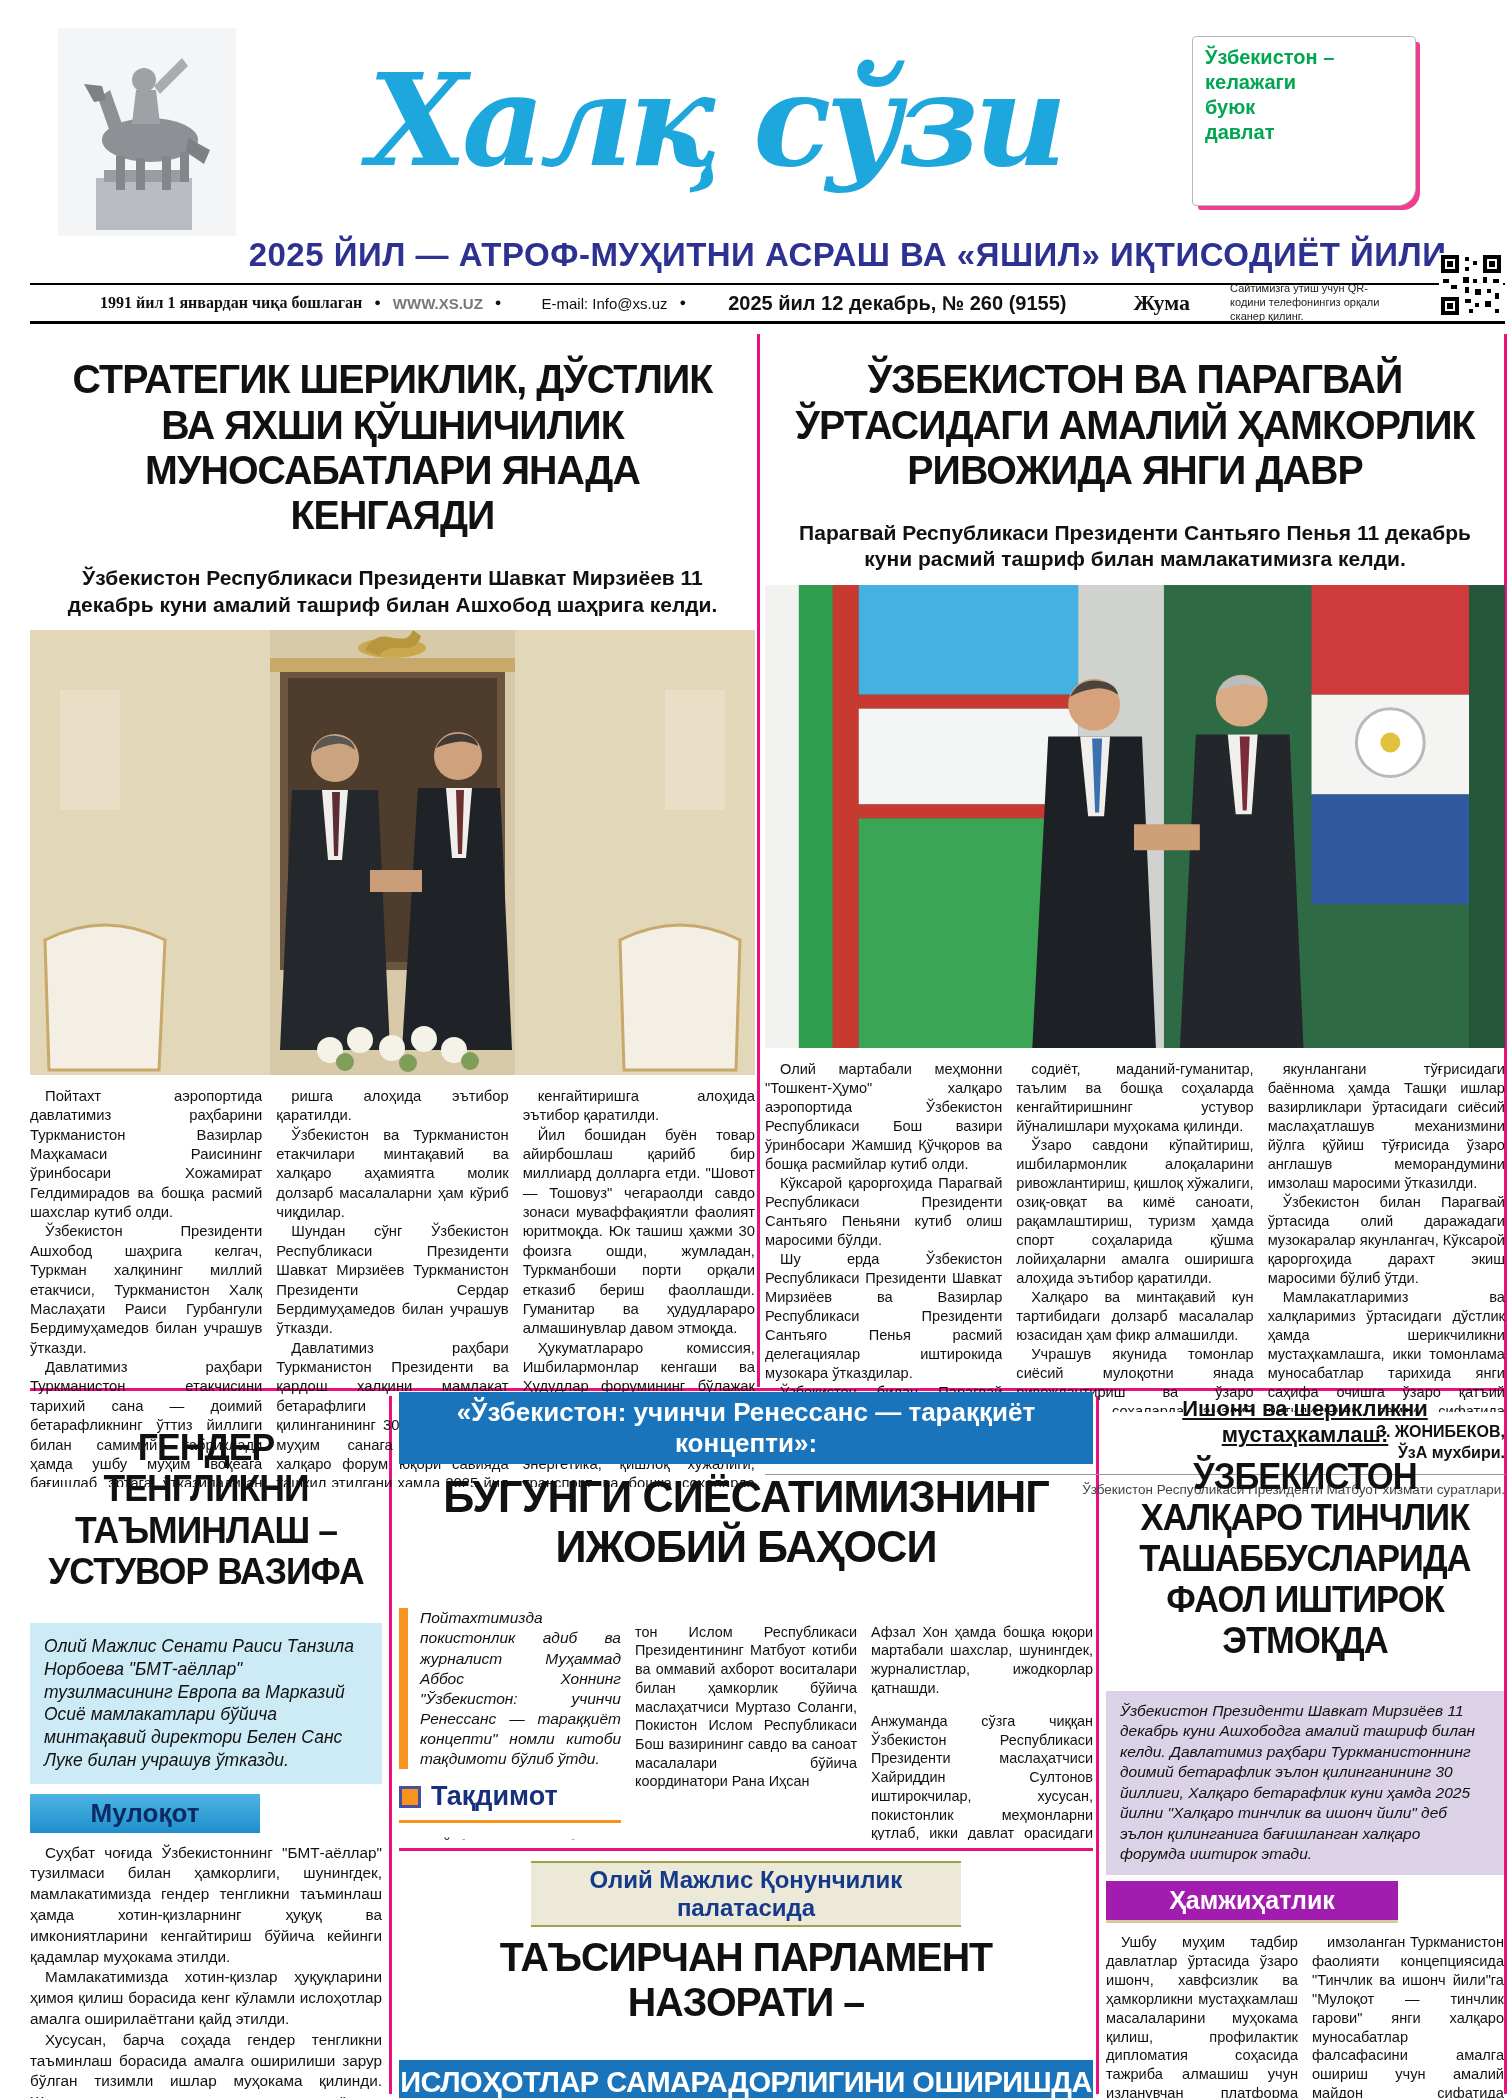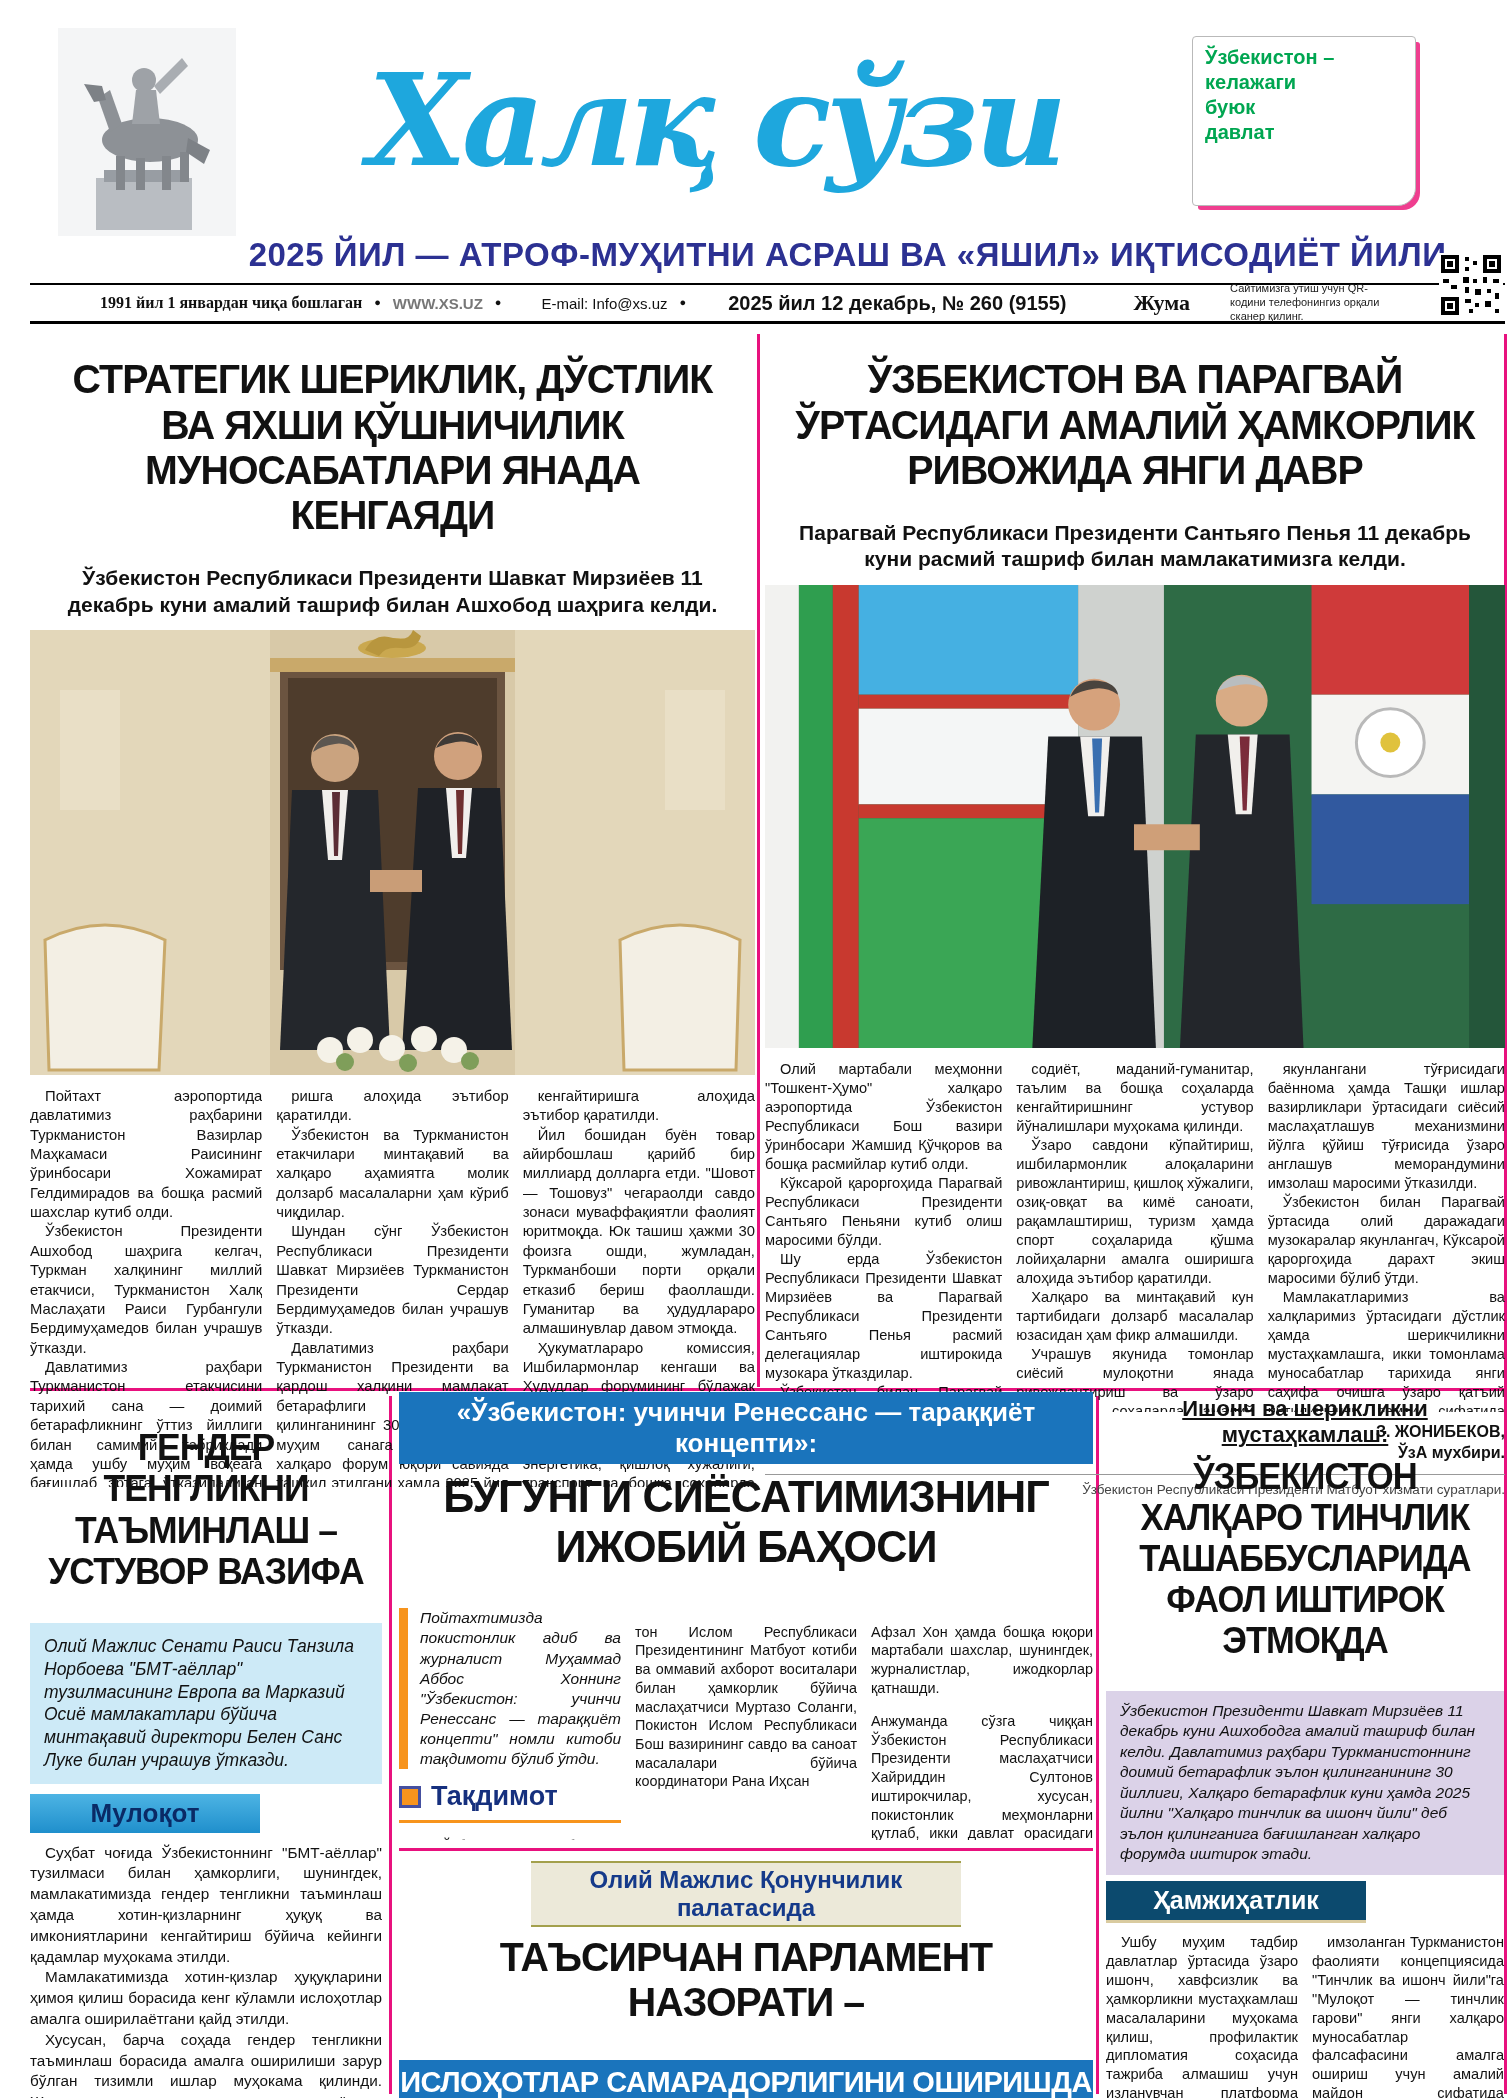--- a/index.html
+++ b/index.html
@@ -79,22 +79,22 @@
         color:#153a8a;font-weight:bold;font-size:24px;text-align:center;padding:3px 0;}
   .parhl{font-size:41px;margin-top:8px;}
   .banner{background:#1a74bc;color:#fff;font-weight:bold;font-size:29px;text-align:center;
         padding:6px 0;margin-top:8px;letter-spacing:-.5px;}
 
   
   .peace{position:absolute;left:1106px;top:1396px;width:398px;}
   .kicker-line{font-weight:bold;font-size:22px;text-align:center;text-decoration:underline;}
   .peace .hl{font-size:36px;margin-top:8px;line-height:1.14;}
   .lead-purple{background:#dbd2e8;padding:10px 14px;font-style:italic;font-size:15.5px;line-height:1.32;margin-top:10px;}
-  .label-purple{width:260px;background:#0c4a6e;border-bottom:3px solid #d9cba0;
-        color:#fff;font-weight:bold;font-size:25px;text-align:center;padding:5px 0;margin-top:6px;}
+  .label-purple{width:260px;background:#a21caf;border-bottom:3px solid #d9cba0;
+        color:#fff;font-weight:bold;font-size:25px;text-align:center;padding:5px 16px;margin-top:6px;}
   .peace .cols{height:252px;font-size:14.6px;line-height:1.3;margin-top:10px;}
 </style>
 </head>
 <body>
 
 <div class="page" data-interactable="false">
 
   <svg class="statue" data-interactable="false" viewBox="0 0 178 208">
     <rect x="0" y="0" width="178" height="208" fill="#f4f5f6"></rect>
     <rect x="38" y="150" width="96" height="52" fill="#b9bdc2"></rect>
@@ -261,21 +261,21 @@
         <path d="M454 106 q10 -18 28 -14 q16 4 18 12 q-12 -6 -24 -4 q-12 2 -22 6" fill="#b9bdbf"></path>
       <path d="M432 150 L526 150 L540 465 L416 465 Z" fill="#23262b"></path>
       <path d="M464 150 L494 150 L488 230 L472 230 Z" fill="#f1efec"></path>
       <path d="M476 152 L486 152 L483 226 L479 226 Z" fill="#7a2c3a"></path>
       <path d="M370 240 L436 240 L436 266 L370 266 Z" fill="#cf9f78"></path>
     </svg>
     <div class="cols" data-interactable="false">
       <div class="col" data-interactable="false">
           <p>Олий мартабали меҳмонни "Тошкент-Ҳумо" халқаро аэропортида Ўзбекистон Республикаси Бош вазири ўринбосари Жамшид Қўчқоров ва бошқа расмийлар кутиб олди.</p>
           <p>Кўксарой қароргоҳида Парагвай Республикаси Президенти Сантьяго Пеньяни кутиб олиш маросими бўлди.</p>
-          <p>Шу ерда Ўзбекистон Республикаси Президенти Шавкат Мирзиёев ва Парагвай Республикаси Президенти Сантьяго Пенья расмий делегациялар иштирокида музокара ўтказдилар.</p>
+          <p>Шу ерда Ўзбекистон Республикаси Президенти Шавкат Мирзиёев ва Вазирлар Республикаси Президенти Сантьяго Пенья расмий делегациялар иштирокида музокара ўтказдилар.</p>
           <p>Ўзбекистон билан Парагвай ўртасидаги амалий ҳамкорликни янада мустаҳкамлаш истиқболлари муҳокама қилинди.</p>
         </div>
       <div class="col" data-interactable="false">
           <p>содиёт, маданий-гуманитар, таълим ва бошқа соҳаларда кенгайтиришнинг устувор йўналишлари муҳокама қилинди.</p>
           <p>Ўзаро савдони кўпайтириш, ишбилармонлик алоқаларини ривожлантириш, қишлоқ хўжалиги, озиқ-овқат ва кимё саноати, рақамлаштириш, туризм ҳамда спорт соҳаларида қўшма лойиҳаларни амалга оширишга алоҳида эътибор қаратилди.</p>
           <p>Халқаро ва минтақавий кун тартибидаги долзарб масалалар юзасидан ҳам фикр алмашилди.</p>
           <p>Учрашув якунида томонлар сиёсий мулоқотни янада ривожлантириш ва ўзаро манфаатли соҳаларда амалий ҳамкорликни чуқурлаштиришга тайёрлигини тасдиқладилар.</p>
         </div>
       <div class="col" data-interactable="false">
           <p>якунлангани тўғрисидаги баённома ҳамда Ташқи ишлар вазирликлари ўртасидаги сиёсий маслаҳатлашув механизмини йўлга қўйиш тўғрисида ўзаро англашув меморандумини имзолаш маросими ўтказилди.</p>

